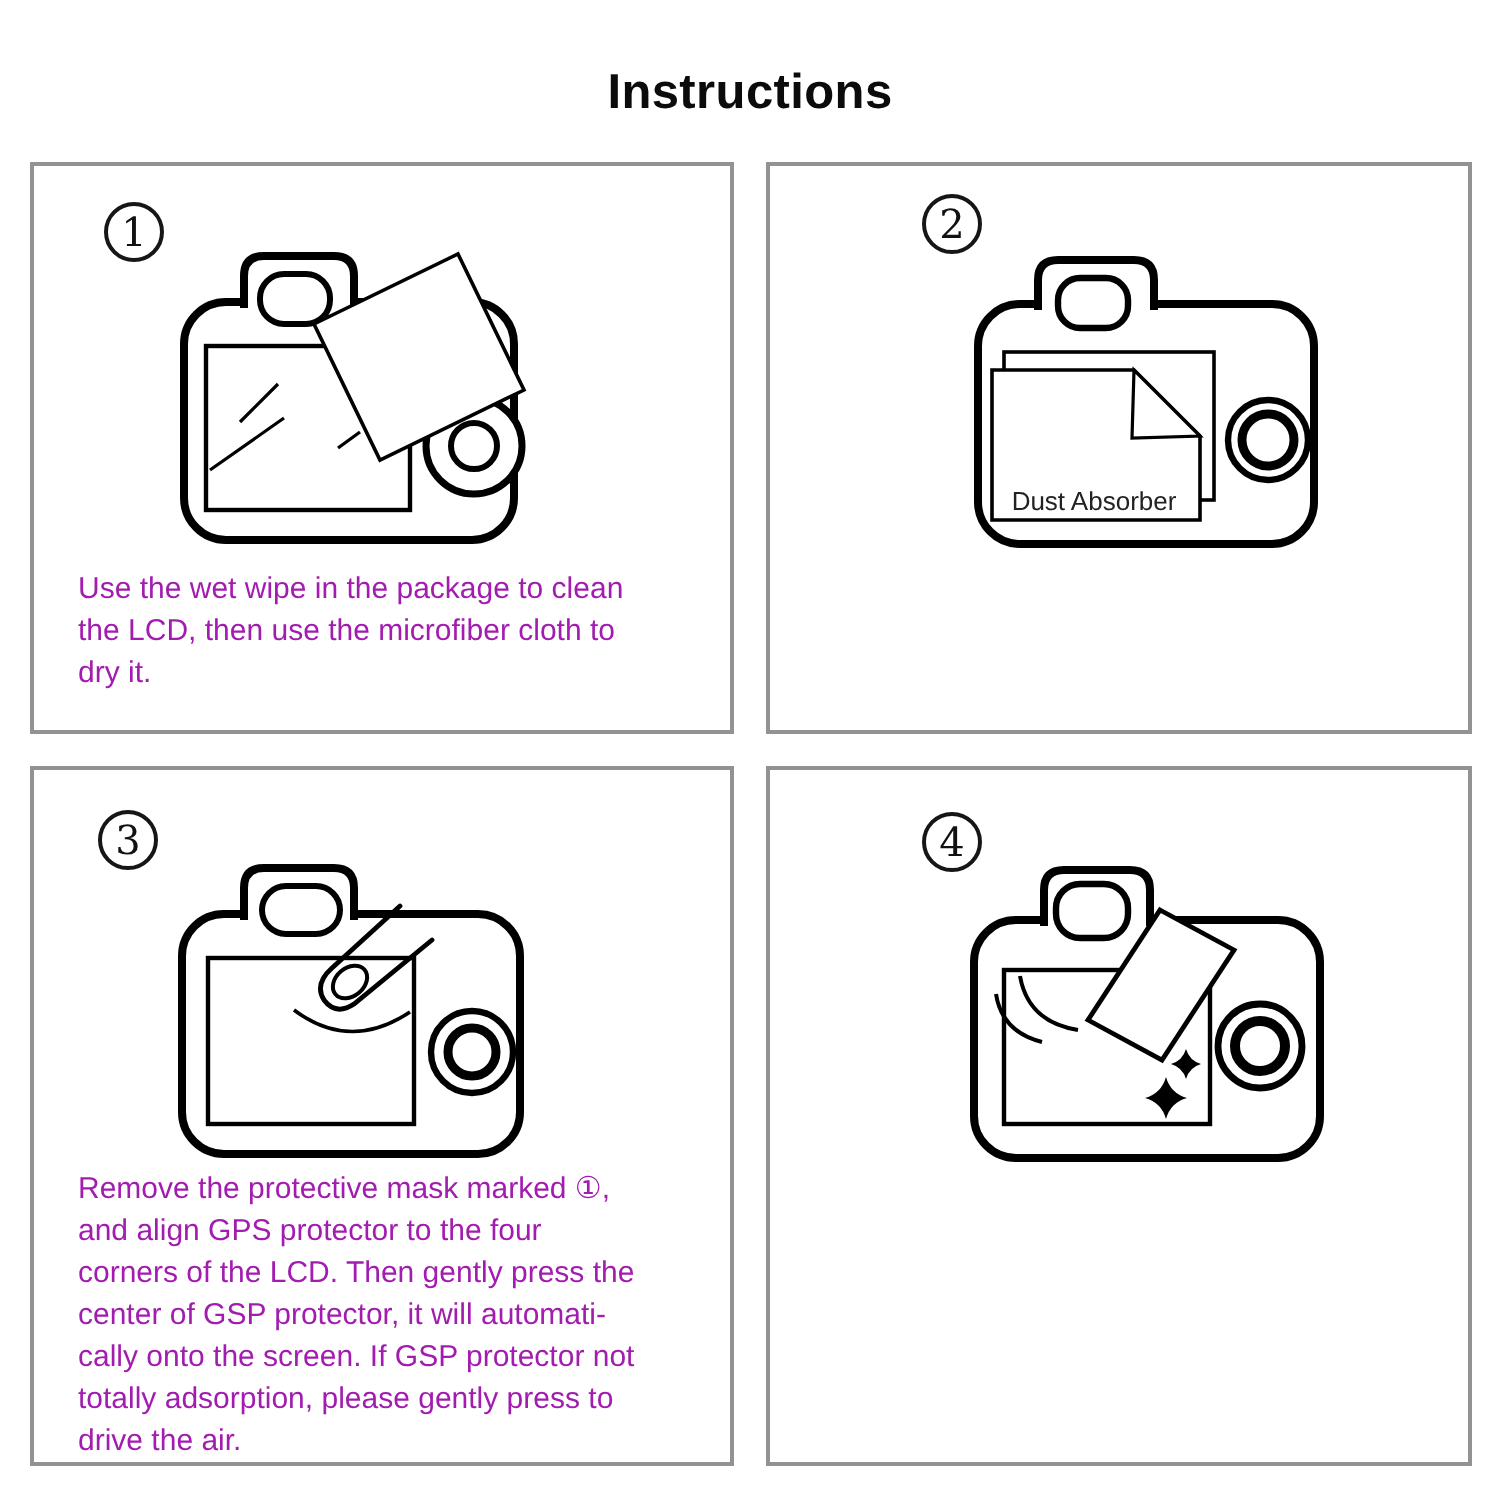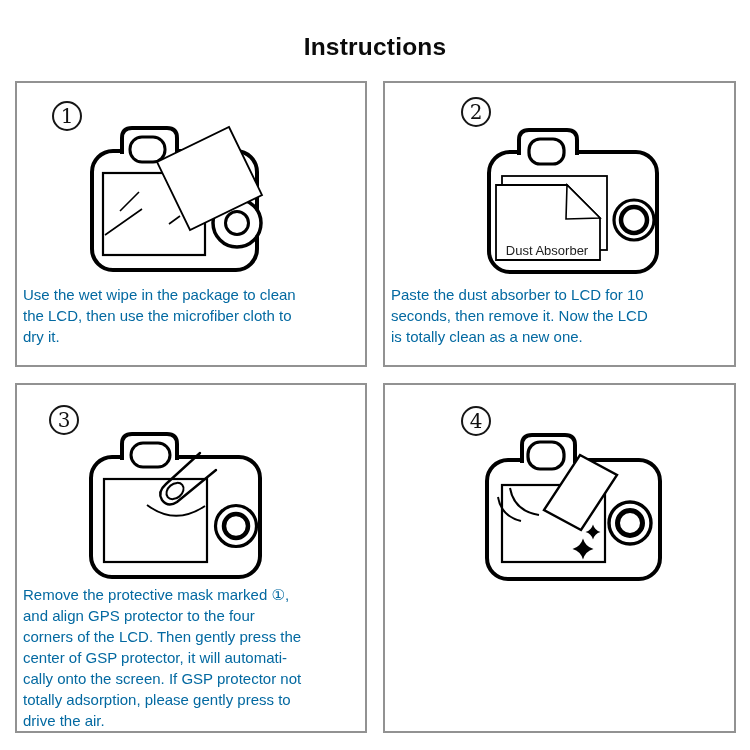--- a/index.html
+++ b/index.html
@@ -16,22 +16,22 @@
     border:2px solid #929292;
   }
   .panel svg{position:absolute;left:0;top:0;}
   .step{
     position:absolute;width:30px;height:30px;border:2px solid #161616;border-radius:50%;
     display:flex;align-items:center;justify-content:center;
     font-family:"DejaVu Serif",serif;font-size:20px;color:#111;line-height:1;
     box-sizing:border-box;
   }
   .caption{
-    position:absolute;left:6px;width:328px;margin:0;
-    font-size:15px;line-height:21px;color:#0369a1;white-space:pre-line;
+    position:absolute;left:22px;width:328px;margin:0;
+    font-size:15px;line-height:21px;color:#a21caf;white-space:pre-line;
   }
   .cam{stroke:#000;fill:#fff;}
 </style>
 </head>
 <body>
 
 <div class="sheet">
 
   <h1 class="page-title">Instructions</h1>
 
@@ -63,23 +63,20 @@
       <rect class="cam" x="117" y="93" width="105" height="74" stroke-width="1.8"></rect>
       <path class="cam" d="M111,102 L182,102 L215,135 L215,177 L111,177 Z" stroke-width="1.8"></path>
       <path class="cam" d="M182,102 L181,136 L215,135 Z" stroke-width="1.6"></path>
       <text x="162" y="172" text-anchor="middle" font-size="13" fill="#222">Dust Absorber</text>
       <circle class="cam" cx="249" cy="137" r="20" stroke-width="3.2"></circle>
       <circle cx="249" cy="137" r="13" stroke="#000" stroke-width="4.5" fill="none"></circle>
     </svg>
     <div class="step" style="left:76px;top:14px">
       <span>2</span>
     </div>
-    <p class="caption" style="top:201px">Paste the dust absorber to LCD for 10
-seconds, then remove it. Now the LCD
-is totally clean as a new one.</p>
   </section>
 
   <section class="panel" style="left:15px;top:383px;width:352px;height:350px">
     <svg width="352" height="350" viewBox="0 0 352 350">
       <rect class="cam" x="74" y="72" width="169" height="120" rx="21" stroke-width="4"></rect>
       <path class="cam" d="M105,75 L105,59 Q105,49 115,49 L150,49 Q160,49 160,59 L160,75" stroke-width="4"></path>
       <rect class="cam" x="114" y="58" width="39" height="24" rx="12" stroke-width="3"></rect>
       <rect class="cam" x="87" y="94" width="103" height="83" stroke-width="2.2"></rect>
       <path d="M130,120 Q158,141 188,121" stroke="#000" stroke-width="1.8" fill="none"></path>
       <path d="M183,68 L149,99 Q140,107 145,115 Q151,123 160,117 L199,85" stroke="#000" stroke-width="2.4" fill="none" stroke-linecap="round"></path>

